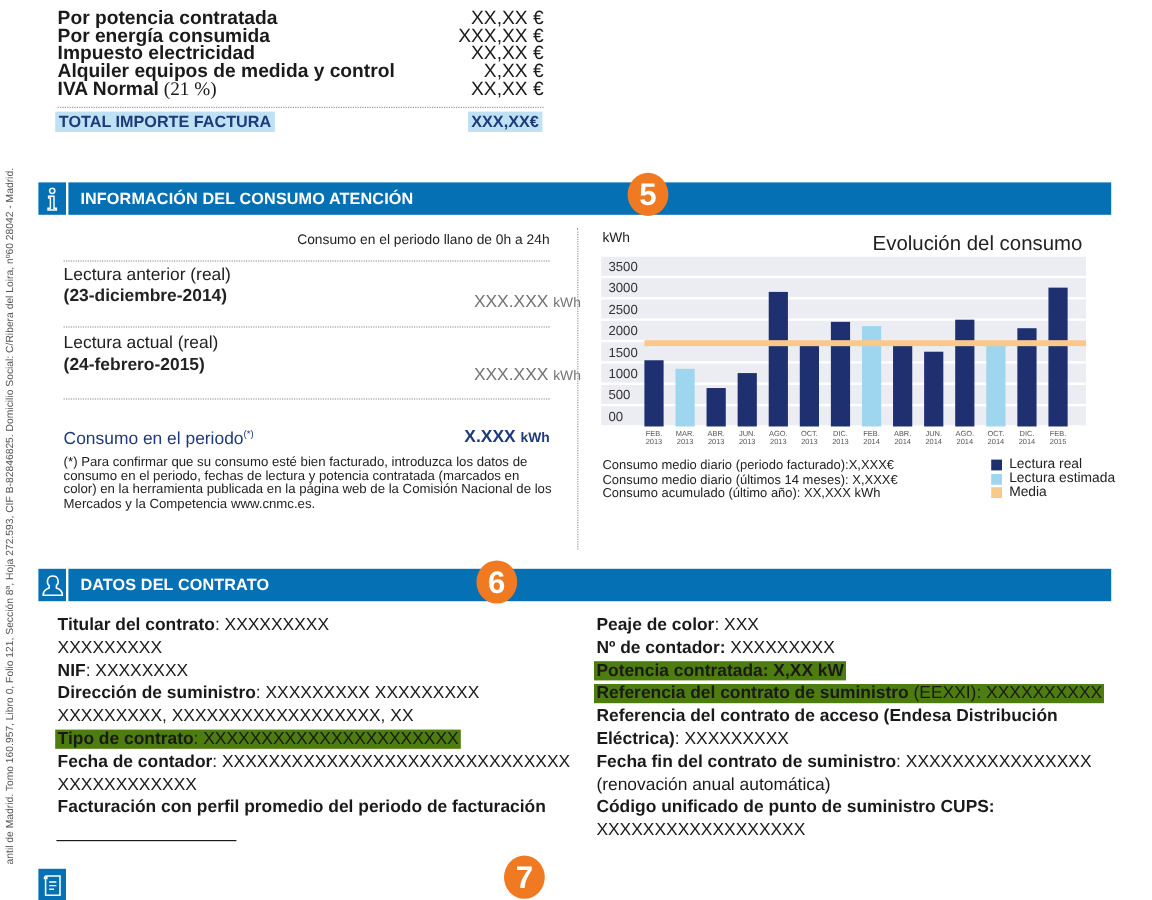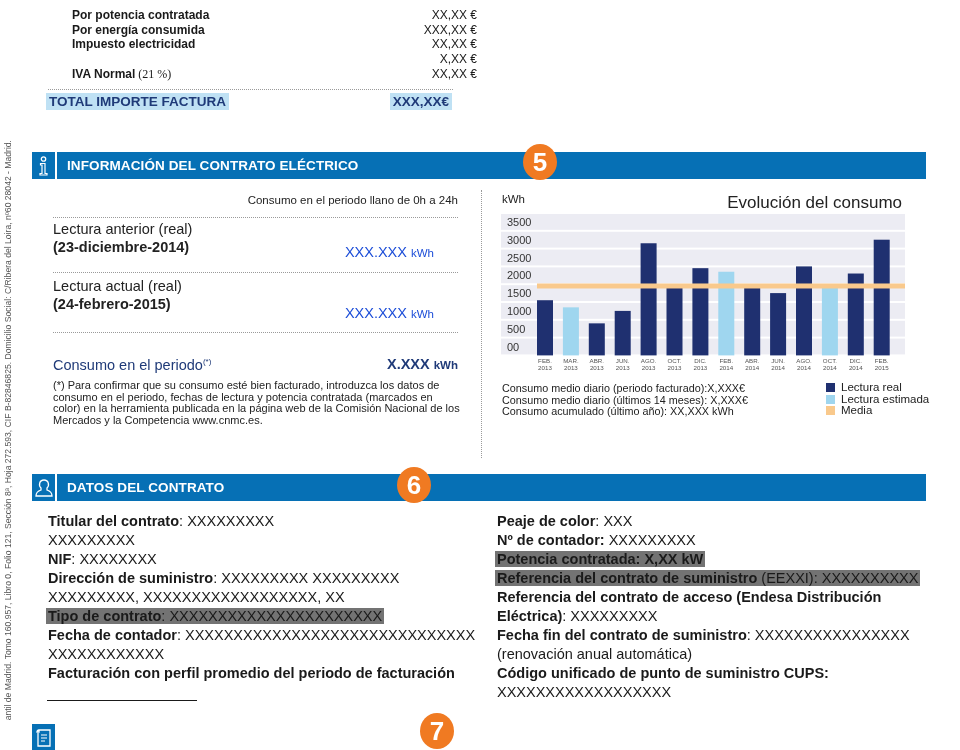--- a/index.html
+++ b/index.html
@@ -12,21 +12,21 @@
   
   .legal {
     position: absolute; left: 3px; top: 750px;
     transform-origin: 0 0; transform: rotate(-90deg);
     white-space: nowrap; font-size: 8.6px; color: #555;
     width: 610px; text-align: right;
   }
 
   
   .sum-row { position: absolute; left: 48px; width: 405px; height: 15px;
-    font-size: 12px; font-weight: bold; line-height: 15px; margin-left: 24px; }
+    font-size: 16px; font-weight: bold; line-height: 15px; }
   .sum-row .lbl { position: absolute; left: 0; }
   .sum-row .lbl .normal { font-weight: normal; font-family: Liberation Serif, serif; }
   .sum-row .val { position: absolute; right: 0; font-weight: normal; }
   .dots-h { position: absolute; height: 0; border-top: 1px dotted #9a9a9a; }
   .total-lbl { position: absolute; left: 46px; top: 93px; height: 17px; padding: 0 3px;
     background: #bfe1f4; color: #1f3a78; font-weight: bold; font-size: 13.5px; line-height: 17px; }
   .total-val { position: absolute; right: 508px; top: 93px; height: 17px; padding: 0 3px;
     background: #bfe1f4; color: #1f3a78; font-weight: bold; font-size: 13.5px; line-height: 17px; }
 
   
@@ -35,21 +35,21 @@
   .sec-bar { position: absolute; left: 57px; width: 869px; height: 27px; background: #0670b5; }
   .sec-title { position: absolute; left: 10px; top: 0; line-height: 27px; color: #fff;
     font-weight: bold; font-size: 13.5px; letter-spacing: 0.1px; }
   .badge { position: absolute; width: 34px; height: 36px; border-radius: 50%;
     background: #f07a22; color: #fff; font-weight: bold; font-size: 26px;
     text-align: center; line-height: 36px; font-family: "Liberation Sans", sans-serif; }
 
   
   .c-right { position: absolute; right: 502px; font-size: 11.5px; color: #222; white-space: nowrap; }
   .c-label { position: absolute; left: 53px; font-size: 14.5px; color: #222; line-height: 18px; }
-  .c-value { position: absolute; right: 526px; font-size: 14.5px; color: #1d4ed8; white-space: nowrap; }
+  .c-value { position: absolute; right: 476px; font-size: 14.5px; color: #737373; white-space: nowrap; }
   .c-value .unit { font-size: 11.5px; }
   .period-lbl { position: absolute; left: 53px; top: 357px; font-size: 14.5px; color: #1f3a78; }
   .period-lbl sup { font-size: 8px; }
   .period-val { position: absolute; right: 502px; top: 356px; font-size: 14.5px; font-weight: bold; color: #1f3a78; }
   .period-val .unit { font-size: 11.5px; }
   .footnote { position: absolute; left: 53px; top: 380px; width: 410px; font-size: 11px;
     line-height: 11.6px; color: #222; }
   .vsep { position: absolute; left: 481px; top: 190px; height: 268px; border-left: 1px dotted #9a9a9a; }
 
   
@@ -57,21 +57,21 @@
   .chart-title { position: absolute; right: 58px; top: 193px; font-size: 17px; color: #222; text-align: center; }
   svg.chart { position: absolute; left: 495px; top: 208px; }
   .stats { position: absolute; left: 502px; top: 383px; font-size: 10.8px; line-height: 11.6px; color: #222; }
   .legend { position: absolute; left: 826px; top: 382px; font-size: 11.5px; line-height: 11.6px; color: #222; }
   .legend-item { display: flex; align-items: center; height: 11.6px; }
   .swatch { width: 9px; height: 9px; margin-right: 6px; display: inline-block; }
 
   
   .k-line { position: absolute; font-size: 14.5px; line-height: 19px; white-space: nowrap; color: #1a1a1a; }
   .k-line b { font-weight: bold; }
-  .hl { background: #737373; padding: 0 2px; margin-left: -2px; }
+  .hl { background: #4d7c0f; padding: 0 2px; margin-left: -2px; }
   .short-rule { position: absolute; left: 47px; top: 700px; width: 150px; height: 0; border-top: 1.5px solid #1a1a1a; }
 </style>
 </head>
 <body>
 
 <div class="legal">antil de Madrid. Tomo 160.957, Libro 0, Folio 121, Sección 8ª, Hoja 272.593, CIF B-82846825. Domicilio Social: C/Ribera del Loira, nº60 28042 - Madrid.</div>
 
 <div>
   <div class="sum-row" style="top:8px">
     <span class="lbl"><span>Por potencia contratada</span><span class="normal"></span></span>
@@ -79,39 +79,40 @@
   </div>
   <div class="sum-row" style="top:23px">
     <span class="lbl"><span>Por energía consumida</span><span class="normal"></span></span>
     <span class="val">XXX,XX €</span>
   </div>
   <div class="sum-row" style="top:37px">
     <span class="lbl"><span>Impuesto electricidad</span><span class="normal"></span></span>
     <span class="val">XX,XX €</span>
   </div>
   <div class="sum-row" style="top:52px">
+    <span class="lbl"><span>Alquiler equipos de medida y control</span><span class="normal"></span></span>
     <span class="val">X,XX €</span>
   </div>
   <div class="sum-row" style="top:67px">
     <span class="lbl"><span>IVA Normal</span><span class="normal"> (21 %)</span></span>
     <span class="val">XX,XX €</span>
   </div>
   <div class="dots-h" style="left:48px; top:89px; width:405px;"></div>
   <div class="total-lbl">TOTAL IMPORTE FACTURA</div>
   <div class="total-val">XXX,XX€</div>
 </div>
 
 <div class="sec-icon" style="top:152px">
   <svg width="13" height="20" viewBox="0 0 13 20">
       <circle cx="6.5" cy="3" r="2.2" fill="none" stroke="#fff" stroke-width="1.3"></circle>
       <path d="M3.5 7.5 H8 V17.5 H10 V19 H3 V17.5 H5 V9 H3.5 Z" fill="none" stroke="#fff" stroke-width="1.2"></path>
     </svg>
 </div>
 <div class="sec-bar" style="top:152px">
-  <div class="sec-title">INFORMACIÓN DEL CONTRATO ELÉCTRICO</div>
+  <div class="sec-title">INFORMACIÓN DEL CONSUMO ATENCIÓN</div>
 </div>
 <div class="badge" style="left:523px; top:144px">5</div>
 
 <div class="c-right" style="top:194px">Consumo en el periodo llano de 0h a 24h</div>
 <div class="dots-h" style="left:53px; top:217px; width:405px;"></div>
 
 <div class="c-label" style="top:220px">
   <div>Lectura anterior (real)</div>
   <div style="font-weight:bold">(23-diciembre-2014)</div>
 </div>

